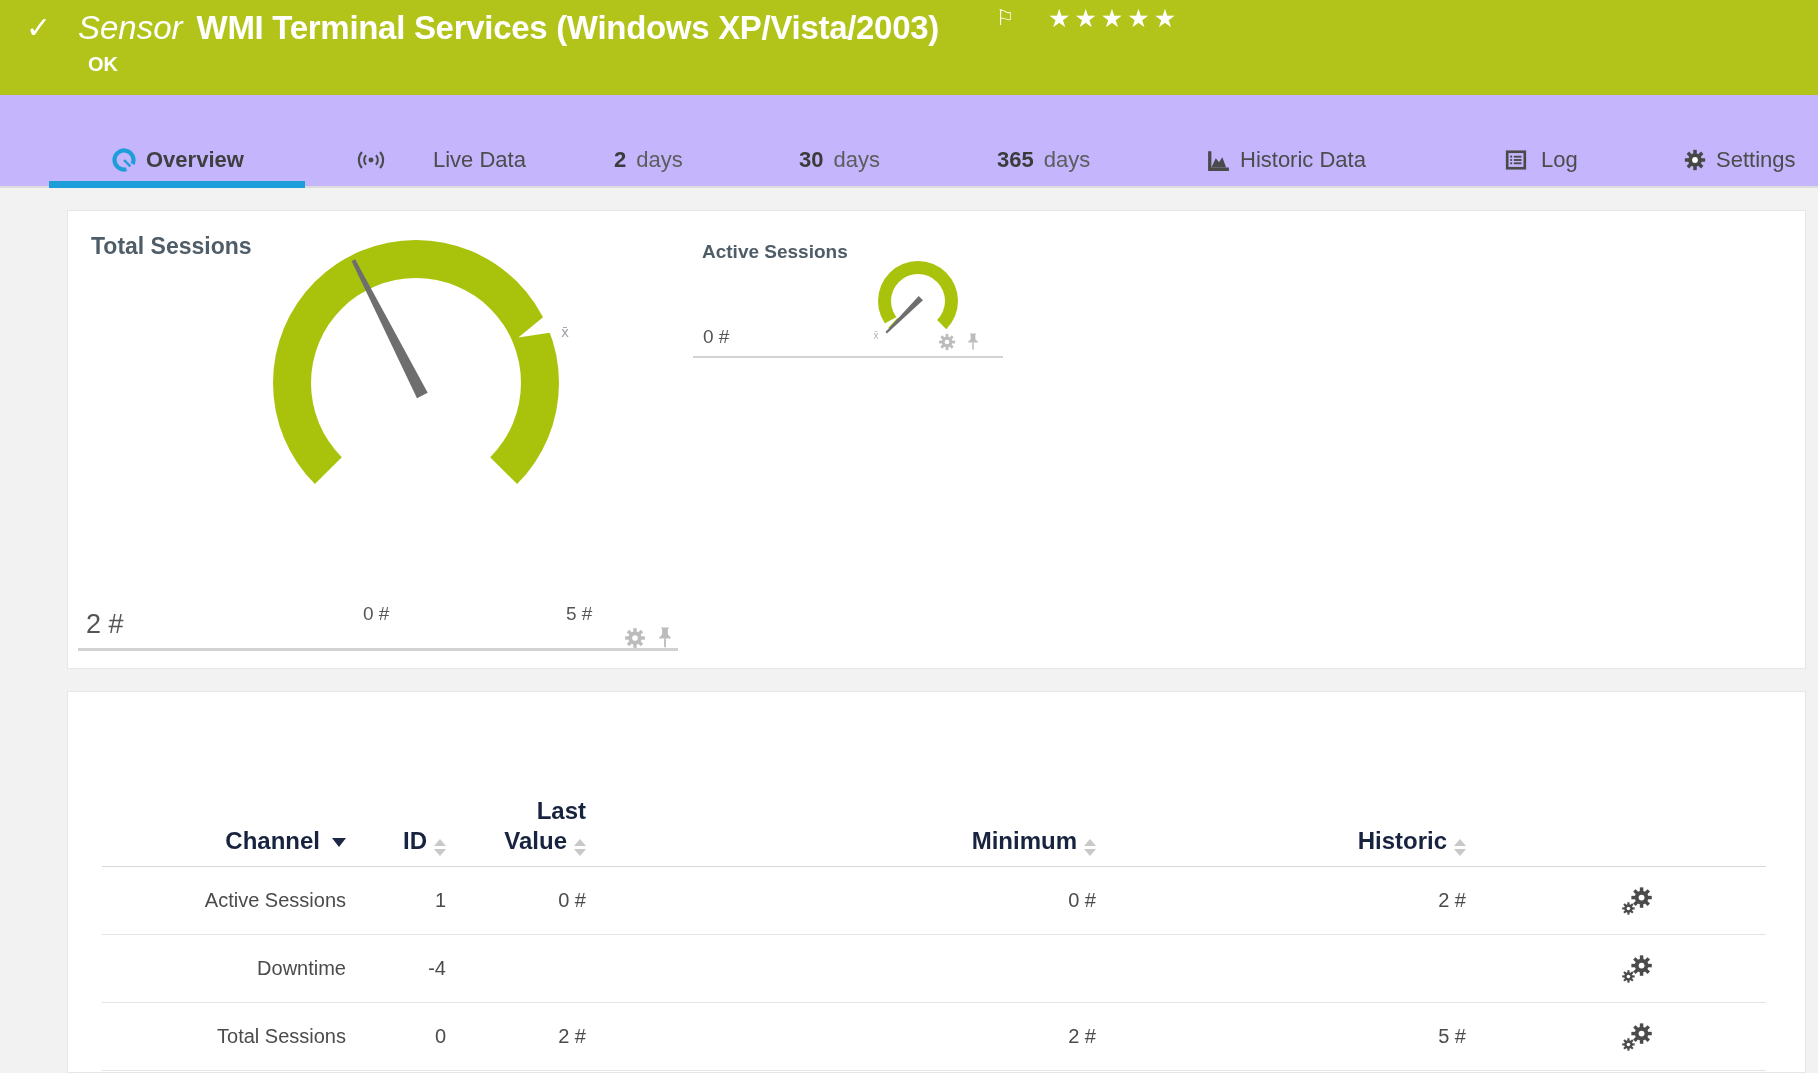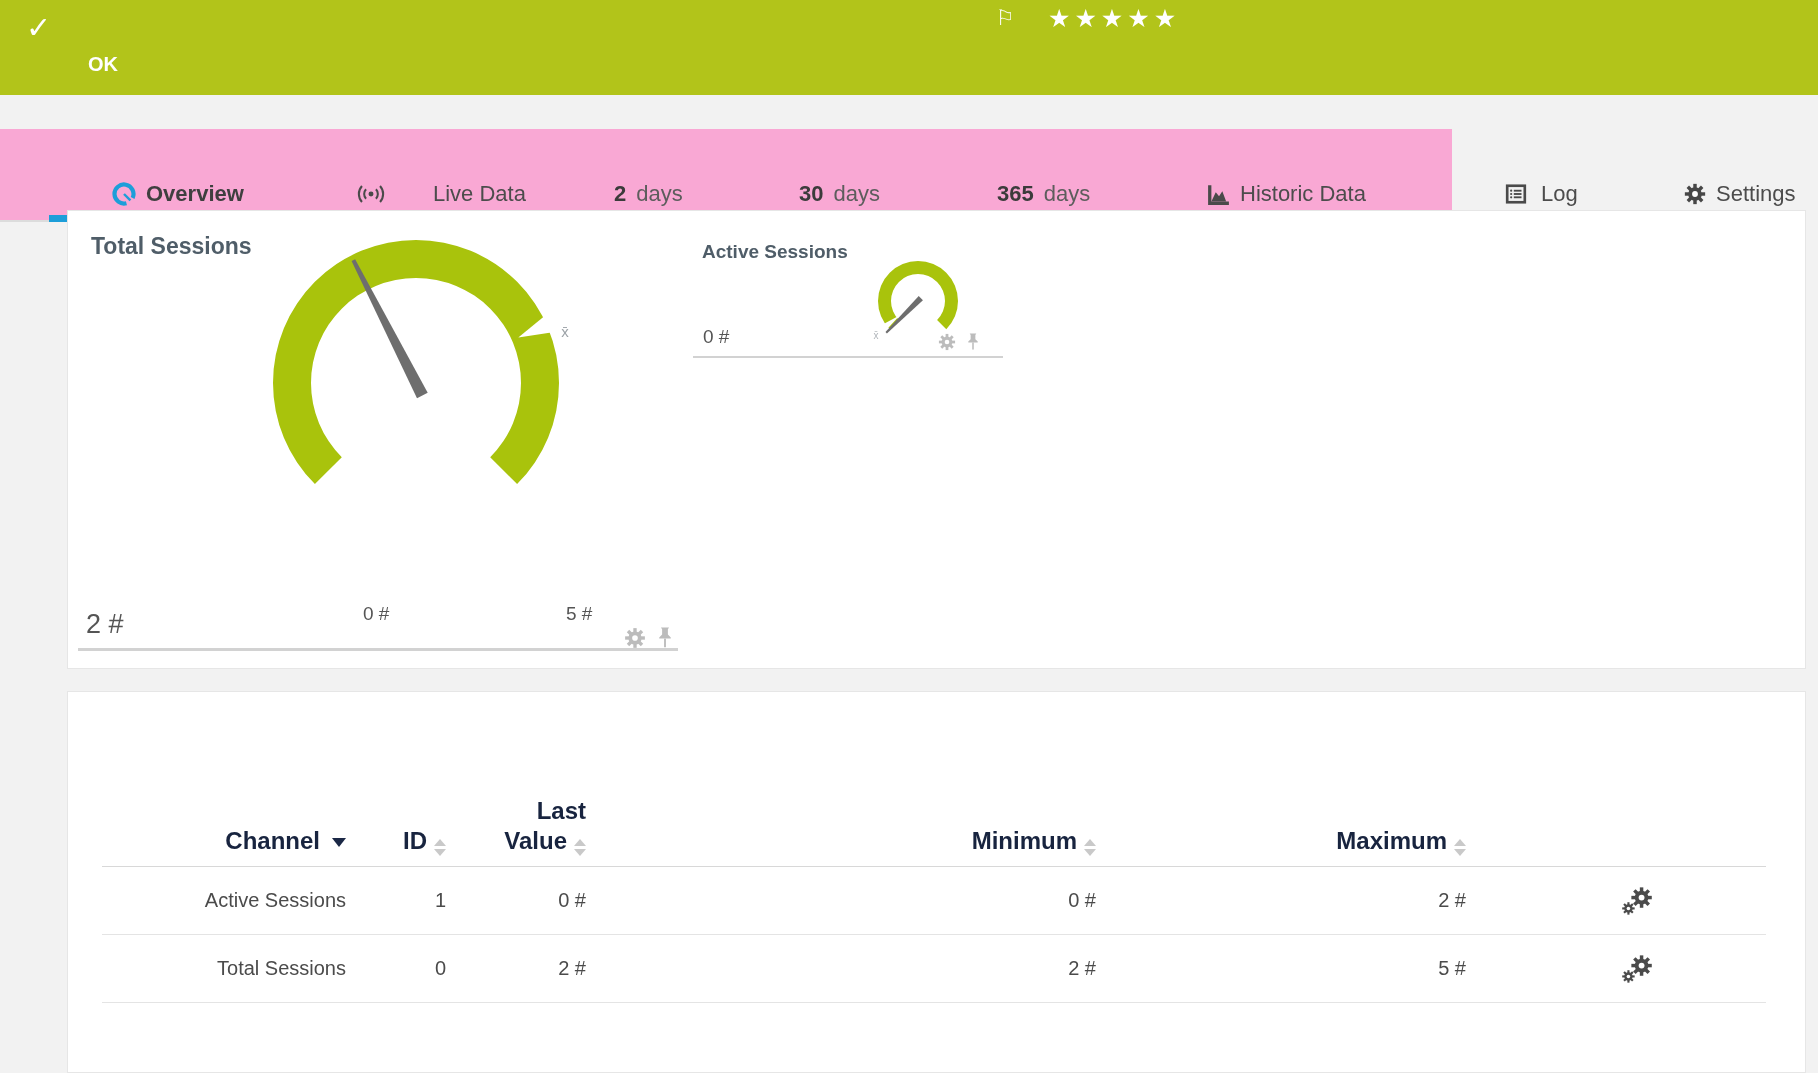--- a/index.html
+++ b/index.html
@@ -10,21 +10,21 @@
   .topbar{position:absolute;left:0;top:0;width:1818px;height:95px;background:var(--header-green,#b2c41a);color:#fff;}
   .topbar .check{position:absolute;left:26px;top:13px;font-size:30px;font-weight:bold;line-height:30px;}
   .titleline{position:absolute;left:78px;top:9px;white-space:nowrap;}
   .kind{font-style:italic;font-size:33px;font-weight:400;margin-right:14px;}
   .sensor-title{font-size:33px;font-weight:700;letter-spacing:-0.3px;}
   .flagmark{position:absolute;left:996px;top:6px;font-size:21px;font-weight:400;}
   .stars{position:absolute;left:1048px;top:4px;font-size:25px;letter-spacing:4px;}
   .status-ok{position:absolute;left:88px;top:53px;font-size:20px;font-weight:700;}
 
   
-  .tabstrip{position:absolute;left:0;top:95px;width:1452px;height:91px;background:#f9a8d4;border-bottom:2px solid #dcdcdc;margin-top:34px;}
+  .tabstrip{position:absolute;left:0;top:95px;width:1818px;height:91px;background:#c4b5fd;border-bottom:2px solid #dcdcdc;}
   .tab{position:absolute;top:48px;height:34px;display:flex;align-items:center;gap:10px;font-size:22px;color:#4c4c4c;cursor:pointer;white-space:nowrap;}
   .tab .num{font-weight:700;color:#3b3b3b;}
   .tab .unit{color:#5d5d5d;}
   .tab svg{display:block;}
   .active-underline{position:absolute;left:49px;bottom:-2px;width:256px;height:7px;background:var(--blue,#1d9ed9);}
 
   
   .card{position:absolute;left:67px;width:1739px;background:#fff;border:1px solid #e6e6e6;box-sizing:border-box;}
   .card1{top:210px;height:459px;}
   .card2{top:691px;height:382px;}
@@ -89,20 +89,23 @@
       <path d="M-3.5,-9 L3.5,-9 L2.5,-7.5 L2.5,-3 L5,-0.5 L5,0.5 L-5,0.5 L-5,-0.5 L-2.5,-3 L-2.5,-7.5 Z"></path>
       <rect x="-0.8" y="0.5" width="1.6" height="7.5"></rect>
     </g>
   </defs>
 </svg>
 
 <div class="viewport">
 
   <div class="topbar">
     <span class="check">✓</span>
+    <div class="titleline">
+      <span class="kind">Sensor</span><span class="sensor-title">WMI Terminal Services (Windows XP/Vista/2003)</span>
+    </div>
     <span class="flagmark">⚐</span>
     <span class="stars">★★★★★</span>
     <span class="status-ok">OK</span>
   </div>
 
   <div class="tabstrip">
 
     <div class="tab" style="left:112px;">
       <svg width="24" height="24" viewBox="-12 -12 24 24" style="color:var(--blue,#1d9ed9)">
         <path d="M 2.46 9.18 A 9.5 9.5 0 1 1 8.61 4.01" fill="none" stroke="currentColor" stroke-width="4.2"></path>
@@ -244,35 +247,48 @@
                 <i class="down"></i>
               </span>
           </th>
           <th class="col-r">
             <span>Minimum</span><span class="sort">
                 <i class="up"></i>
                 <i class="down"></i>
               </span>
           </th>
           <th class="col-r">
-            <span>Maximum</span><span class="sort">
+            <span>Historic</span><span class="sort">
                 <i class="up"></i>
                 <i class="down"></i>
               </span>
           </th>
           <th></th>
         </tr>
       </thead>
       <tbody>
         <tr>
           <td class="col-l">Active Sessions</td>
           <td class="col-r">1</td>
           <td class="col-r">0 #</td>
           <td class="col-r">0 #</td>
           <td class="col-r">2 #</td>
+          <td class="row-gear">
+            <svg width="32" height="28" viewBox="-14 -12 28 24">
+              <use href="#sym-gear" transform="translate(4,-3) scale(0.95)"></use>
+              <use href="#sym-gear" transform="translate(-7.5,6.5) scale(0.58)"></use>
+            </svg>
+          </td>
+        </tr>
+        <tr>
+          <td class="col-l">Downtime</td>
+          <td class="col-r">-4</td>
+          <td class="col-r"></td>
+          <td class="col-r"></td>
+          <td class="col-r"></td>
           <td class="row-gear">
             <svg width="32" height="28" viewBox="-14 -12 28 24">
               <use href="#sym-gear" transform="translate(4,-3) scale(0.95)"></use>
               <use href="#sym-gear" transform="translate(-7.5,6.5) scale(0.58)"></use>
             </svg>
           </td>
         </tr>
         <tr>
           <td class="col-l">Total Sessions</td>
           <td class="col-r">0</td>

